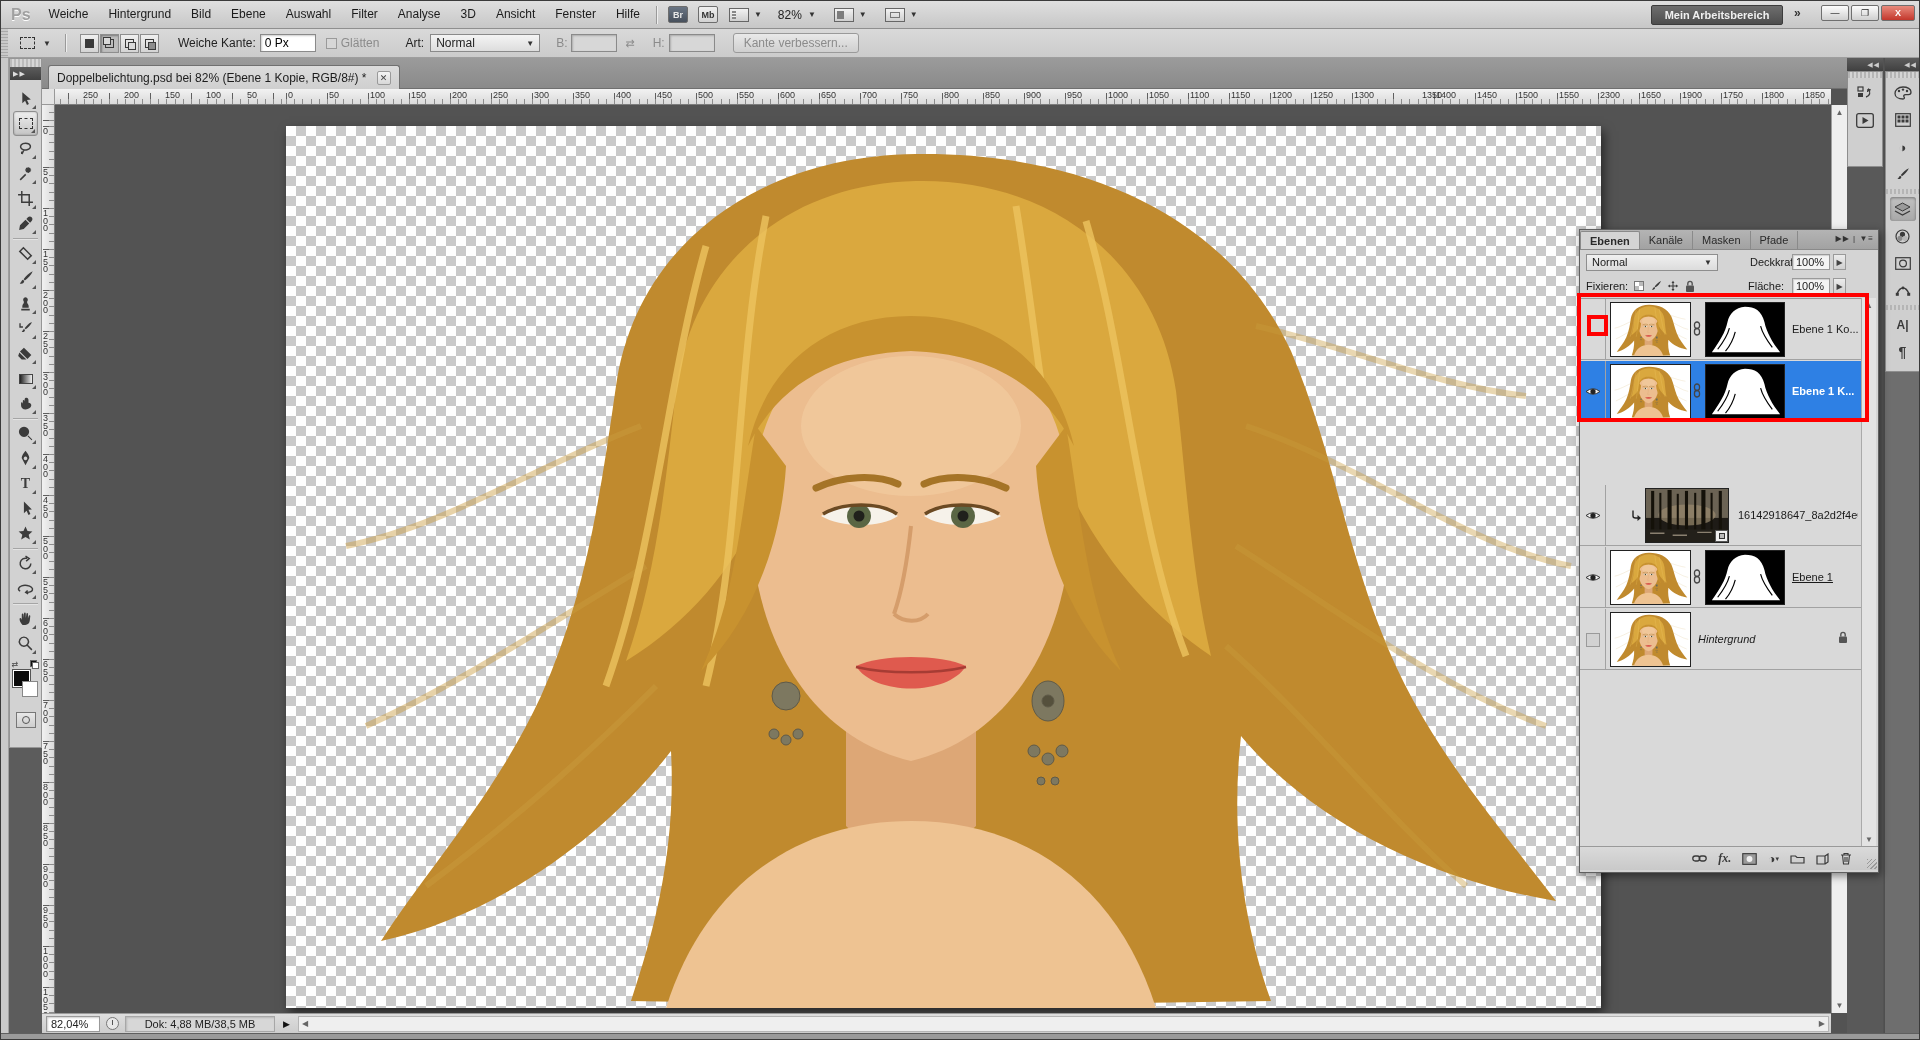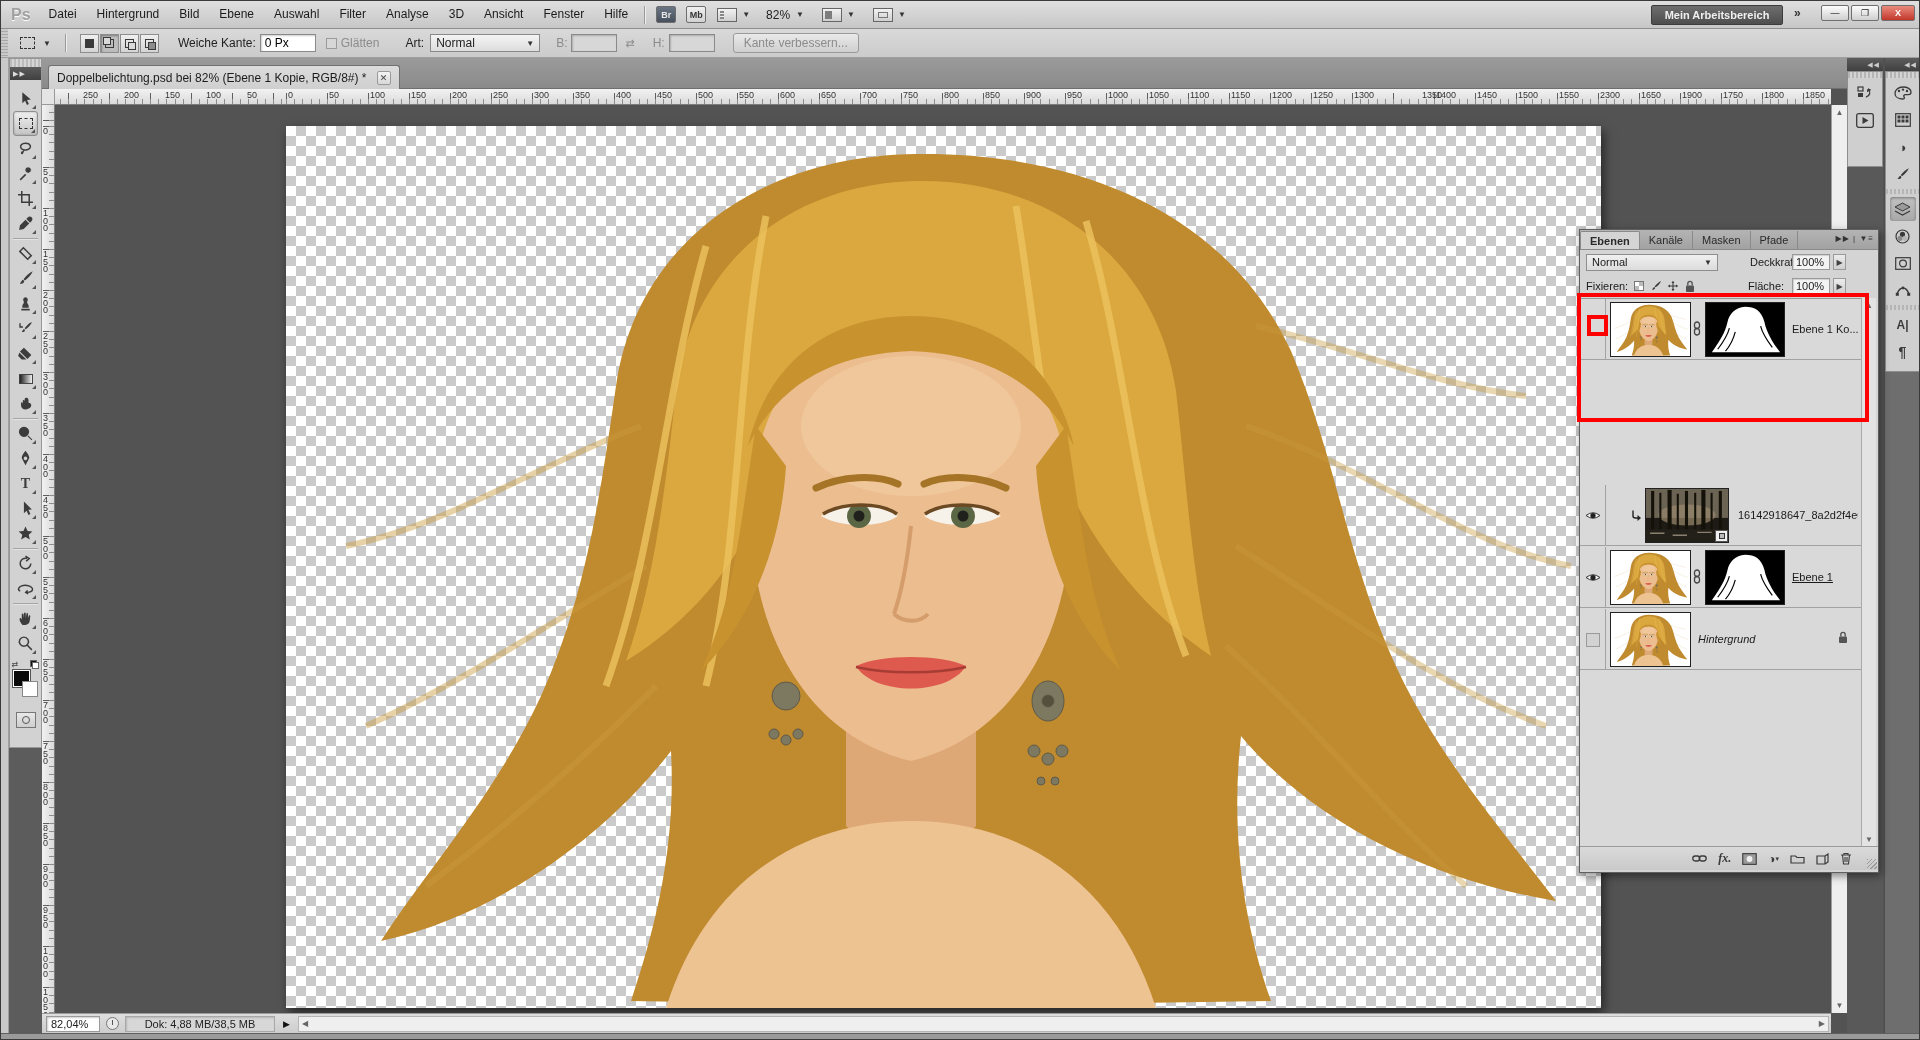--- a/index.html
+++ b/index.html
@@ -248,21 +248,21 @@
     <symbol id="lock-sym" viewBox="0 0 10 13">
       <rect x="1" y="5.5" width="8" height="6.5" rx="1" fill="#555"></rect>
       <path d="M2.8 5.5 V3.6 A2.2 2.2 0 0 1 7.2 3.6 V5.5" fill="none" stroke="#555" stroke-width="1.4"></path>
     </symbol>
   </defs>
 </svg>
 
 <div class="titlebar">
   <span class="ps-logo">Ps</span>
   <div class="menus">
-      <span>Datei</span>
+      <span>Weiche</span>
       <span>Hintergrund</span>
       <span>Bild</span>
       <span>Ebene</span>
       <span>Auswahl</span>
       <span>Filter</span>
       <span>Analyse</span>
       <span>3D</span>
       <span>Ansicht</span>
       <span>Fenster</span>
       <span>Hilfe</span>
@@ -713,20 +713,41 @@
             <use href="#link-sym"></use>
           </svg></span>
       <div class="lmask">
           <svg viewBox="0 0 80 55" preserveAspectRatio="none">
             <use href="#mask-sym"></use>
           </svg>
         </div>
       <span class="lname">Ebene 1 Ko...</span>
     </div>
 
+    <div class="lrow sel" style="top:62px">
+      <div class="eyecell">
+          <svg width="16" height="11" viewBox="0 0 16 11">
+            <use href="#eye-sym"></use>
+          </svg>
+        </div>
+      <div class="lthumb">
+          <svg viewBox="0 0 1315 882" preserveAspectRatio="none">
+            <use href="#portrait-sym"></use>
+          </svg>
+        </div>
+      <span class="linkw"><svg width="8" height="15" viewBox="0 0 8 15">
+            <use href="#link-sym"></use>
+          </svg></span>
+      <div class="lmask">
+          <svg viewBox="0 0 80 55" preserveAspectRatio="none">
+            <use href="#mask-sym"></use>
+          </svg>
+        </div>
+      <span class="lname" style="font-weight:bold">Ebene 1 K...</span>
+    </div>
 
 
     <div class="lrow" style="top:186px">
       <div class="eyecell">
           <svg width="16" height="11" viewBox="0 0 16 11">
             <use href="#eye-sym"></use>
           </svg>
         </div>
       <span class="cliparrow" style="left:50px"><svg width="12" height="12" viewBox="0 0 12 12">
             <use href="#clip-sym"></use>

